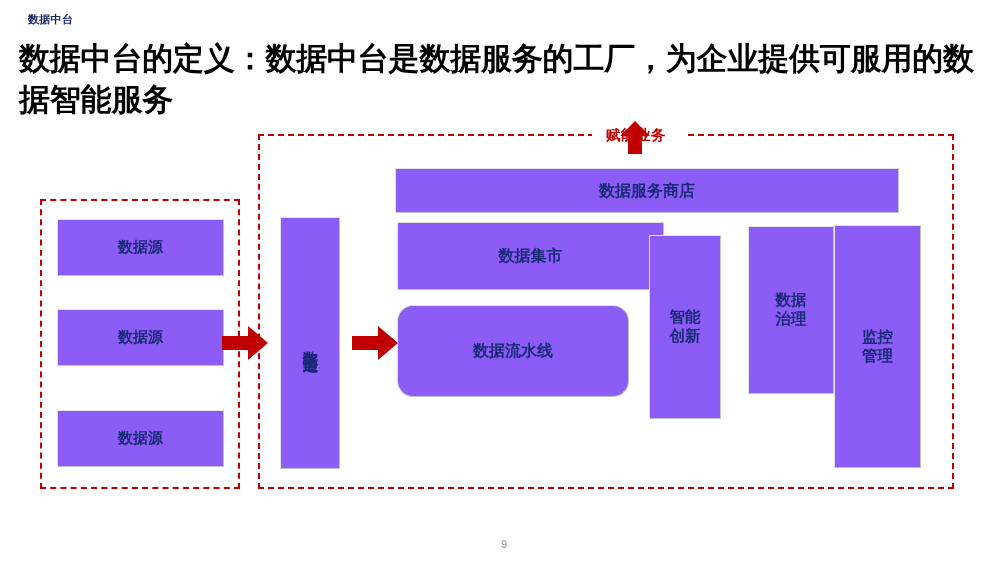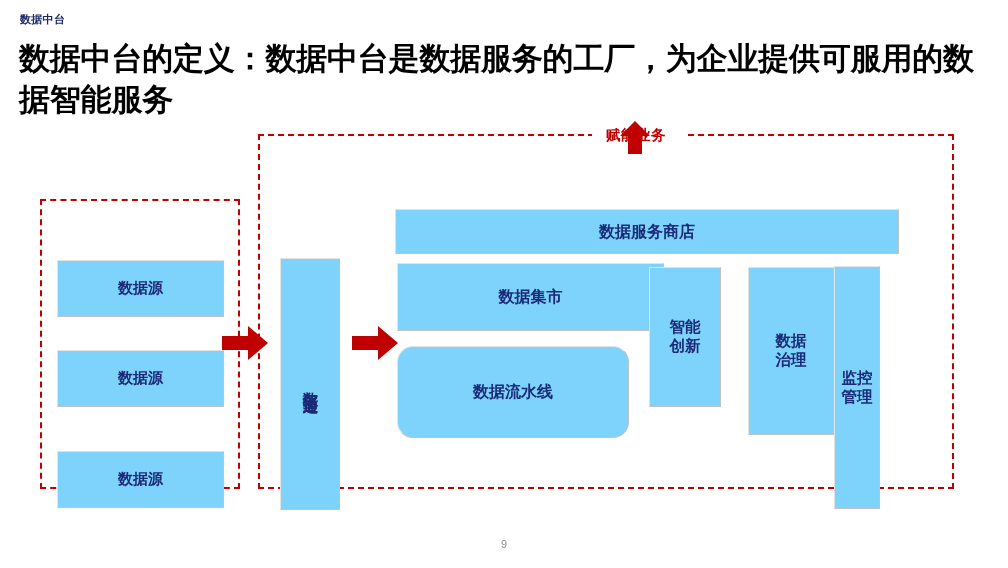--- a/index.html
+++ b/index.html
@@ -11,21 +11,21 @@
     width: 1008px;
     height: 568px;
     position: relative;
     overflow: hidden;
     font-family: "Liberation Sans", "DejaVu Sans", sans-serif;
   }
 
   
   #slide-header {
     position: absolute;
-    left: 20px;
+    left: 28px;
     top: 12px;
     font-size: 11px;
     font-weight: bold;
     color: #1b2a63;
     letter-spacing: .3px;
   }
   #slide-title {
     position: absolute;
     left: 19px;
     top: 38px;
@@ -49,34 +49,33 @@
   .dashed-box {
     position: absolute;
     border: 2px dashed #c00000;
     box-sizing: border-box;
   }
   #source-container { left: 40px;  top: 199px; width: 200px; height: 290px; }
   #platform-container { left: 258px; top: 134px; width: 696px; height: 355px; }
 
   .gray-box {
     position: absolute;
-    background: #7dd3fc;
+    background: #8b5cf6;
     border-top: 1px solid #e3e3e3;
     border-left: 1px solid #e3e3e3;
     border-right: 1px solid #c2c2c2;
     border-bottom: 1px solid #c2c2c2;
     box-sizing: border-box;
     color: #1b2a78;
     font-weight: bold;
     display: flex;
     align-items: center;
     justify-content: center;
     line-height: 1.22;
     font-size: 15px;
-    margin-top: 41px;
   }
 
   
   #src-1 { left: 57px; top: 219px; width: 167px; height: 57px; }
   #src-2 { left: 57px; top: 309px; width: 167px; height: 57px; }
   #src-3 { left: 57px; top: 410px; width: 167px; height: 57px; }
 
   
   #channel-box {
     left: 280px; top: 217px; width: 60px; height: 252px;
@@ -86,23 +85,23 @@
     letter-spacing: 2px;
   }
 
   
   #svc-store   { left: 395px; top: 168px; width: 504px; height: 45px; font-size: 16px; }
   #data-mart   { left: 397px; top: 222px; width: 267px; height: 68px; font-size: 16px; }
   #pipeline    { left: 397px; top: 305px; width: 232px; height: 92px; font-size: 16px; border-radius: 16px; }
   #data-lake   { left: 397px; top: 408px; width: 428px; height: 60px; font-size: 16px; }
 
   
-  #ai-innov    { left: 649px; top: 226px; width: 72px; height: 140px; font-size: 15.5px; }
+  #ai-innov    { left: 649px; top: 235px; width: 72px; height: 184px; font-size: 15.5px; }
   #governance  { left: 748px; top: 226px; width: 86px; height: 168px; font-size: 15.5px; }
-  #monitoring  { left: 834px; top: 225px; width: 46px; height: 243px; font-size: 15.5px; }
+  #monitoring  { left: 834px; top: 225px; width: 87px; height: 243px; font-size: 15.5px; }
 
   .pillar-text { display: block; }
 
   
   .arrow-right {
     position: absolute;
     width: 46px;
     height: 34px;
   }
   #arrow-1 { left: 222px; top: 326px; }

